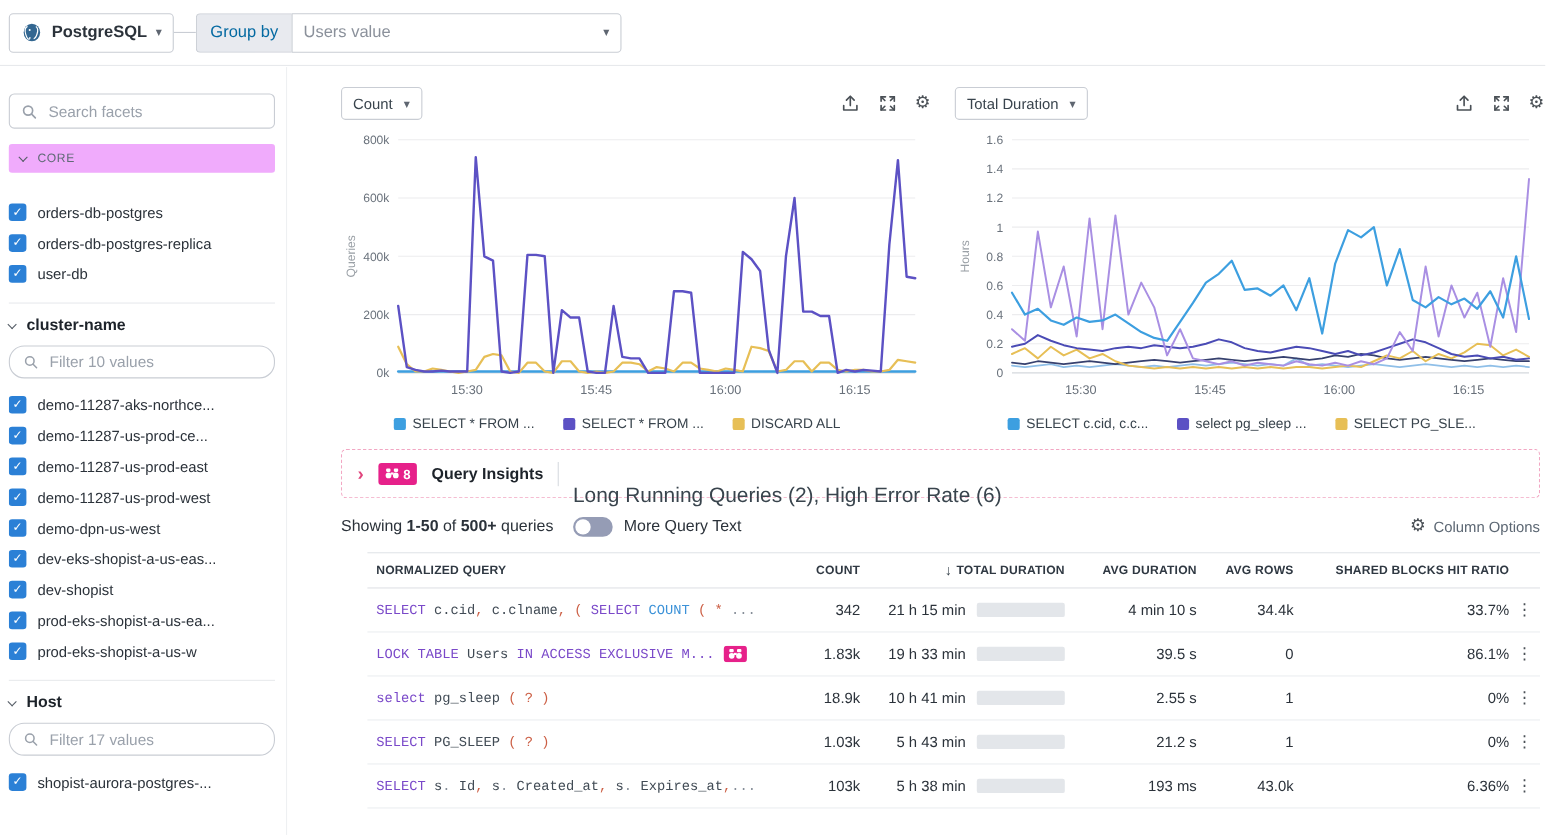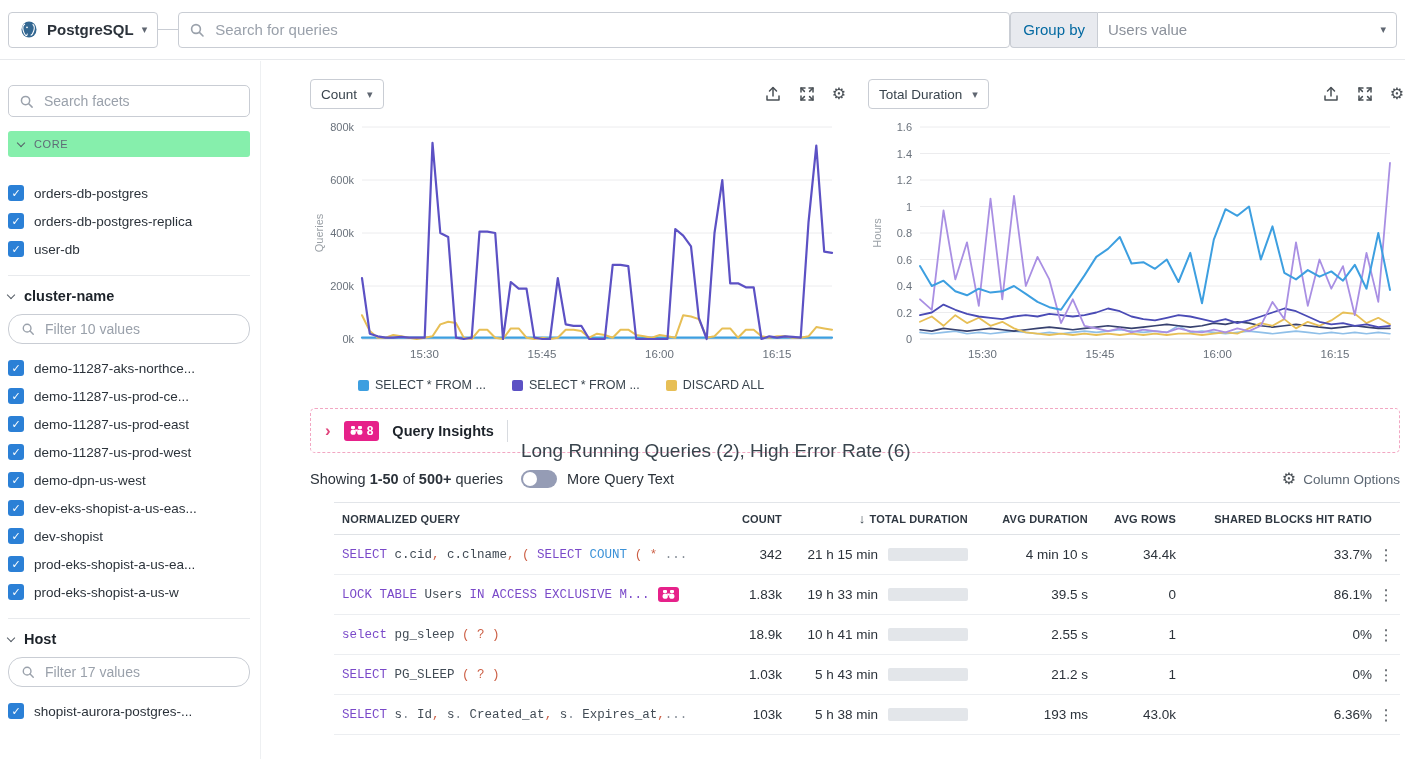--- a/index.html
+++ b/index.html
@@ -23,21 +23,21 @@
     border-radius:4px 0 0 4px; display:flex; align-items:center; padding:0 12px; color:#0369a1; font-size:15px; }
   .groupby-sel { width:300px; height:36px; border:1px solid #c9cdd4; border-radius:0 4px 4px 0; background:#fff;
     display:flex; align-items:center; padding:0 10px; color:#8b919b; font-size:15px; cursor:pointer; justify-content:space-between; }
   .caret { font-size:11px; color:#5f6671; }
   
   .sidebar { position:absolute; top:61px; left:0; width:261px; height:698px; padding:24px 10px 0 8px;
     border-right:1px solid #eef0f2; overflow:hidden; background:#fff; }
   .facet-search { height:32px; border:1px solid #c9cdd4; border-radius:5px; display:flex; align-items:center;
     gap:8px; padding:0 10px; margin-bottom:14px; }
   .facet-search input, .facet-filter input { border:none; outline:none; flex:1; font-size:14px; font-family:"Liberation Sans",sans-serif; color:#39444d; }
-  .core-bar { height:26px; background:#86efac; border-radius:3px; display:flex; align-items:center; gap:10px;
+  .core-bar { height:26px; background:#f0abfc; border-radius:3px; display:flex; align-items:center; gap:10px;
     padding:0 10px; color:#5f6a76; font-size:11px; letter-spacing:0.6px; cursor:pointer; margin-bottom:14px; }
   .chev { width:6px; height:6px; border-right:1.6px solid #555d66; border-bottom:1.6px solid #555d66;
     transform:rotate(45deg); margin-top:-3px; flex:none; }
   .facet-section { padding:8px 0 12px; border-bottom:1px solid #e8eaed; }
   .facet-section:last-child { border-bottom:none; }
   .facet-head { display:flex; align-items:center; gap:10px; font-weight:bold; font-size:14.5px; color:#1d232a;
     padding:4px 0 10px; cursor:pointer; }
   .facet-filter { height:30px; border:1px solid #c9cdd4; border-radius:14px; display:flex; align-items:center;
     gap:8px; padding:0 12px; margin-bottom:10px; }
   .facet-items.clamp { max-height:252px; overflow:hidden; }
@@ -102,27 +102,20 @@
     <svg width="20" height="20" viewBox="0 0 20 20">
       <ellipse cx="10" cy="9.5" rx="7.5" ry="8" fill="#336791"></ellipse>
       <path d="M6 4c-2 1-2.6 4-1.6 7.2.8 2.6 2 4.6 3.1 4.4.7-.1.8-1 .7-2" fill="none" stroke="#fff" stroke-width="1.1"></path>
       <path d="M13.6 4.2c1.8 1.2 2 4.2 1 7-.8 2.3-1.9 4-3 3.8" fill="none" stroke="#fff" stroke-width="1.1"></path>
       <circle cx="8" cy="7.3" r="0.9" fill="#fff"></circle>
     </svg>
     <span class="lbl">PostgreSQL</span>
     <span class="caret">▾</span>
   </div>
   <div class="connector"></div>
-  <div class="q-search">
-    <svg width="16" height="16" viewBox="0 0 16 16" class="search-svg">
-      <circle cx="7" cy="7" r="4.4"></circle>
-        <line x1="10.4" y1="10.4" x2="14" y2="14"></line>
-    </svg>
-    <input type="text" placeholder="Search for queries" style="">
-  </div>
   <div class="groupby-lbl">Group by</div>
   <div class="groupby-sel">
     <span>Users value</span>
     <span class="caret">▾</span>
   </div>
 </div>
 
 <div class="sidebar">
   <div class="facet-search">
     <svg width="15" height="15" viewBox="0 0 16 16" class="search-svg">
@@ -338,20 +331,34 @@
           <text x="349.51" y="243" text-anchor="middle" font-size="11.5" fill="#68707a">16:00</text>
           <text x="467.01" y="243" text-anchor="middle" font-size="11.5" fill="#68707a">16:15</text>
           <text x="13" y="118" font-size="11" fill="#9aa0a6" text-anchor="middle" transform="rotate(-90 13 118)">Hours</text>
           <polyline points="52.0,217.4 63.8,218.7 75.5,217.4 87.3,216.1 99.0,218.7 110.8,217.4 122.5,218.7 134.3,217.4 146.0,216.1 157.8,217.4 169.5,218.7 181.3,217.4 193.0,218.7 204.8,217.4 216.5,216.1 228.3,217.4 240.0,216.1 251.8,214.7 263.5,216.1 275.3,217.4 287.0,216.1 298.8,217.4 310.5,210.8 322.3,217.4 334.0,216.1 345.8,217.4 357.5,218.7 369.3,217.4 381.0,216.1 392.8,217.4 404.5,218.7 416.3,217.4 428.0,216.1 439.8,217.4 451.5,218.7 463.3,217.4 475.0,218.7 486.8,217.4 498.5,218.7 510.3,217.4 522.0,218.7" fill="none" stroke="#8fbfe8" stroke-width="1.6" stroke-linejoin="round" stroke-linecap="round"></polyline>
           <polyline points="52.0,214.7 63.8,216.1 75.5,213.4 87.3,214.7 99.0,216.1 110.8,214.7 122.5,213.4 134.3,214.7 146.0,216.1 157.8,214.7 169.5,213.4 181.3,212.1 193.0,213.4 204.8,214.7 216.5,213.4 228.3,212.1 240.0,210.8 251.8,212.1 263.5,213.4 275.3,212.1 287.0,210.8 298.8,209.4 310.5,210.8 322.3,212.1 334.0,210.8 345.8,208.1 357.5,209.4 369.3,206.8 381.0,208.1 392.8,210.8 404.5,212.1 416.3,210.8 428.0,209.4 439.8,210.8 451.5,212.1 463.3,213.4 475.0,212.1 486.8,210.8 498.5,212.1 510.3,213.4 522.0,213.4" fill="none" stroke="#37416f" stroke-width="1.6" stroke-linejoin="round" stroke-linecap="round"></polyline>
           <polyline points="52.0,206.8 63.8,201.5 75.5,210.8 87.3,200.2 99.0,208.1 110.8,202.8 122.5,210.8 134.3,206.8 146.0,213.4 157.8,217.4 169.5,218.7 181.3,220.0 193.0,218.7 204.8,220.0 216.5,218.7 228.3,220.0 240.0,218.7 251.8,220.0 263.5,218.7 275.3,220.0 287.0,218.7 298.8,220.0 310.5,218.7 322.3,218.7 334.0,220.0 345.8,218.7 357.5,217.4 369.3,218.7 381.0,213.4 392.8,208.1 404.5,210.8 416.3,204.1 428.0,213.4 439.8,206.8 451.5,210.8 463.3,205.4 475.0,197.5 486.8,198.8 498.5,208.1 510.3,202.8 522.0,209.4" fill="none" stroke="#e7bf56" stroke-width="1.8" stroke-linejoin="round" stroke-linecap="round"></polyline>
           <polyline points="52.0,200.2 63.8,197.5 75.5,189.6 87.3,194.8 99.0,198.8 110.8,201.5 122.5,202.8 134.3,204.1 146.0,201.5 157.8,200.2 169.5,201.5 181.3,198.8 193.0,200.2 204.8,201.5 216.5,200.2 228.3,197.5 240.0,193.5 251.8,196.2 263.5,201.5 275.3,204.1 287.0,205.4 298.8,202.8 310.5,200.2 322.3,201.5 334.0,204.1 345.8,206.8 357.5,204.1 369.3,208.1 381.0,205.4 392.8,201.5 404.5,197.5 416.3,193.5 428.0,196.2 439.8,201.5 451.5,206.8 463.3,209.4 475.0,208.1 486.8,210.8 498.5,209.4 510.3,212.1 522.0,210.8" fill="none" stroke="#4a4bb5" stroke-width="1.8" stroke-linejoin="round" stroke-linecap="round"></polyline>
           <polyline points="52.0,184.3 63.8,194.8 75.5,95.5 87.3,164.4 99.0,127.3 110.8,190.9 122.5,83.6 134.3,184.3 146.0,80.9 157.8,171.0 169.5,141.9 181.3,164.4 193.0,208.1 204.8,184.3 216.5,210.8 228.3,213.4 240.0,216.1 251.8,213.4 263.5,217.4 275.3,214.7 287.0,216.1 298.8,217.4 310.5,213.4 322.3,216.1 334.0,217.4 345.8,214.7 357.5,217.4 369.3,213.4 381.0,216.1 392.8,210.8 404.5,186.9 416.3,204.1 428.0,127.3 439.8,190.9 451.5,144.5 463.3,173.7 475.0,151.1 486.8,200.2 498.5,137.9 510.3,186.9 522.0,47.8" fill="none" stroke="#a98fe3" stroke-width="1.8" stroke-linejoin="round" stroke-linecap="round"></polyline>
           <polyline points="52.0,151.1 63.8,171.0 75.5,165.7 87.3,176.3 99.0,180.3 110.8,173.7 122.5,177.6 134.3,176.3 146.0,171.0 157.8,178.9 169.5,186.9 181.3,192.2 193.0,194.8 204.8,177.6 216.5,160.4 228.3,141.9 240.0,133.9 251.8,122.0 263.5,148.5 275.3,147.2 287.0,153.8 298.8,144.5 310.5,167.0 322.3,137.9 334.0,188.2 345.8,124.6 357.5,94.2 369.3,100.8 381.0,91.5 392.8,144.5 404.5,111.4 416.3,157.8 428.0,164.4 439.8,155.1 451.5,161.7 463.3,156.4 475.0,165.7 486.8,149.8 498.5,173.7 510.3,118.0 522.0,175.0" fill="none" stroke="#3d9fe0" stroke-width="2" stroke-linejoin="round" stroke-linecap="round"></polyline>
         </svg>
+      <div class="legend" id="legend-1">
+          <span class="legend-item">
+            <span class="legend-sq" style="background: rgb(61, 159, 224);"></span>
+            <span>SELECT c.cid, c.c...</span>
+          </span>
+          <span class="legend-item">
+            <span class="legend-sq" style="background: rgb(92, 81, 196);"></span>
+            <span>select pg_sleep ...</span>
+          </span>
+          <span class="legend-item">
+            <span class="legend-sq" style="background: rgb(231, 191, 86);"></span>
+            <span>SELECT PG_SLE...</span>
+          </span>
+        </div>
     </div>
   </div>
 
   <div class="banner">
     <span class="banner-chev">›</span>
     <span class="insight-badge">
       <svg width="13" height="11" viewBox="0 0 13 11">
         <rect x="1" y="1" width="4" height="3" rx="1" fill="#fff"></rect>
           <rect x="8" y="1" width="4" height="3" rx="1" fill="#fff"></rect>
         <circle cx="3.2" cy="7.2" r="2.6" fill="#fff"></circle>

